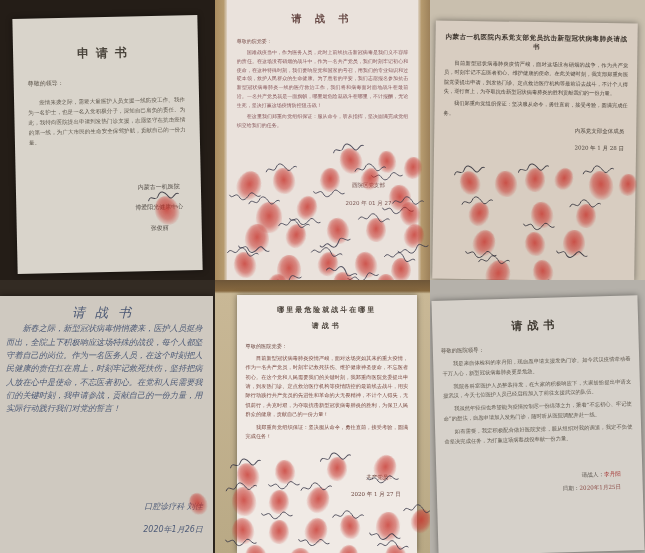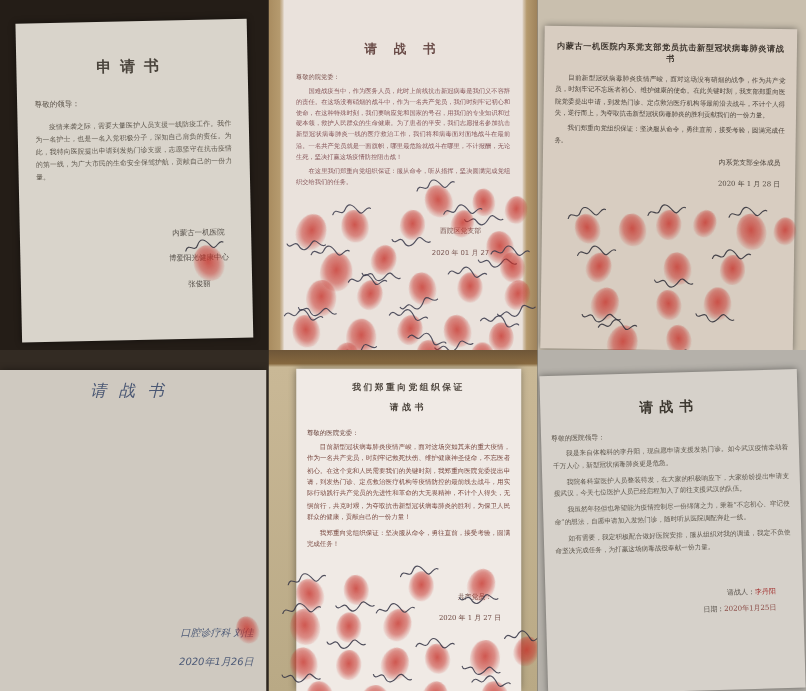--- a/index.html
+++ b/index.html
@@ -21,21 +21,21 @@
   
   .c1{background:#241d17;}
   .p1{left:7%;top:6%;right:7%;bottom:3%;background:#d9d4cb;transform:rotate(-1.2deg);}
   .p1 .title{margin-top:28px;font-size:12px;letter-spacing:7px;}
   .p1 .salut{margin:16px 0 10px 14px;font-size:6px;}
   .p1 .body{margin:0 14px;font-size:5.5px;line-height:1.8;}
   .p1 .signblock{position:absolute;right:18px;top:62%;text-align:center;font-size:6px;color:#56504a;line-height:2.4;}
   
   .c2{background:linear-gradient(90deg,#a98c60 0%,#b59a6e 4%,#e9e1db 6%,#e9e1db 94%,#b59a6e 96%,#9d815a 100%);}
   .p2{left:5.5%;top:0;right:5.5%;bottom:0;background:#eae2dc;box-shadow:none;}
-  .p2 .title{margin-top:32px;font-size:10px;letter-spacing:5px;color:#6a4c48;}
+  .p2 .title{margin-top:12px;font-size:10px;letter-spacing:5px;color:#6a4c48;}
   .p2 .salut{margin:12px 0 4px 10px;font-size:5px;color:#7c524e;}
   .p2 .body{margin:0 10px;font-size:5px;line-height:1.75;}
   .p2 .body p{color:#86565a;}
   .p2 .signblock{position:absolute;right:14%;top:62%;text-align:center;font-size:5.5px;color:#7c5a56;line-height:2.2;}
   
   .c3{background:#c9bfae;}
   .p3{left:2%;top:8%;right:4%;bottom:0;background:#d8cdc1;transform:rotate(.8deg);}
   .p3 .title{margin:12px 8px 8px 8px;font-size:6.5px;color:#3e362f;letter-spacing:.5px;}
   .p3 .body{margin:0 9px;font-size:5.2px;line-height:1.8;}
   .p3 .body p{color:#4c443c;}
@@ -252,33 +252,36 @@
         <div class="fp" style="left: 48%; top: 93%; width: 20px; height: 24px; transform: rotate(-11deg);"></div>
         <div class="sig" style="left: 44%; top: 99%; transform: rotate(-11deg);"><svg viewBox="0 0 40 16">
             <path d="M2 8 C5 14 9 3 13 9 S21 13 25 6 S33 11 38 7" fill="none" stroke="#2c2c36" stroke-width="1.1" stroke-linecap="round"></path>
           </svg></div>
       </div>
   </div>
 
   <div class="cell c4">
     <div class="paper p4">
       <div class="title">请战书</div>
+      <div class="body">
+          <p>新春之际，新型冠状病毒悄悄袭来，医护人员挺身而出，全院上下积极响应这场特殊的战役，每个人都坚守着自己的岗位。作为一名医务人员，在这个时刻把人民健康的责任扛在肩上，时刻牢记救死扶伤，坚持把病人放在心中是使命，不忘医者初心。在党和人民需要我们的关键时刻，我申请参战，贡献自己的一份力量，用实际行动践行我们对党的誓言！</p>
+        </div>
       <div class="signblock">
           <p>口腔诊疗科 刘佳</p>
           <p>2020年1月26日</p>
         </div>
     </div>
     <div class="fps">
         <div class="fp" style="left: 88%; top: 78%; width: 18px; height: 21.6px; transform: rotate(-20deg);"></div>
       </div>
   </div>
 
   <div class="cell c5">
     <div class="paper p5 typed">
-      <div class="title">我们郑重向党组织保证</div>
+      <div class="title">哪里最危险就战斗在哪里</div>
       <div class="title2">请战书</div>
       <div class="salut">尊敬的医院党委：</div>
       <div class="body">
           <p>目前新型冠状病毒肺炎疫情严峻，面对这场突如其来的重大疫情，作为一名共产党员，时刻牢记救死扶伤、维护健康神圣使命，不忘医者初心。在这个党和人民需要我们的关键时刻，我郑重向医院党委提出申请，到发热门诊、定点救治医疗机构等疫情防控的最前线去战斗，用实际行动践行共产党员的先进性和革命的大无畏精神，不计个人得失，无惧前行，共克时艰，为夺取抗击新型冠状病毒肺炎的胜利，为保卫人民群众的健康，贡献自己的一份力量！</p>
           <p>我郑重向党组织保证：坚决服从命令，勇往直前，接受考验，圆满完成任务！</p>
         </div>
       <div class="sigline">共产党员：</div>
       <div class="dateline">2020 年 1 月 27 日</div>
     </div>
     <div class="fps">

